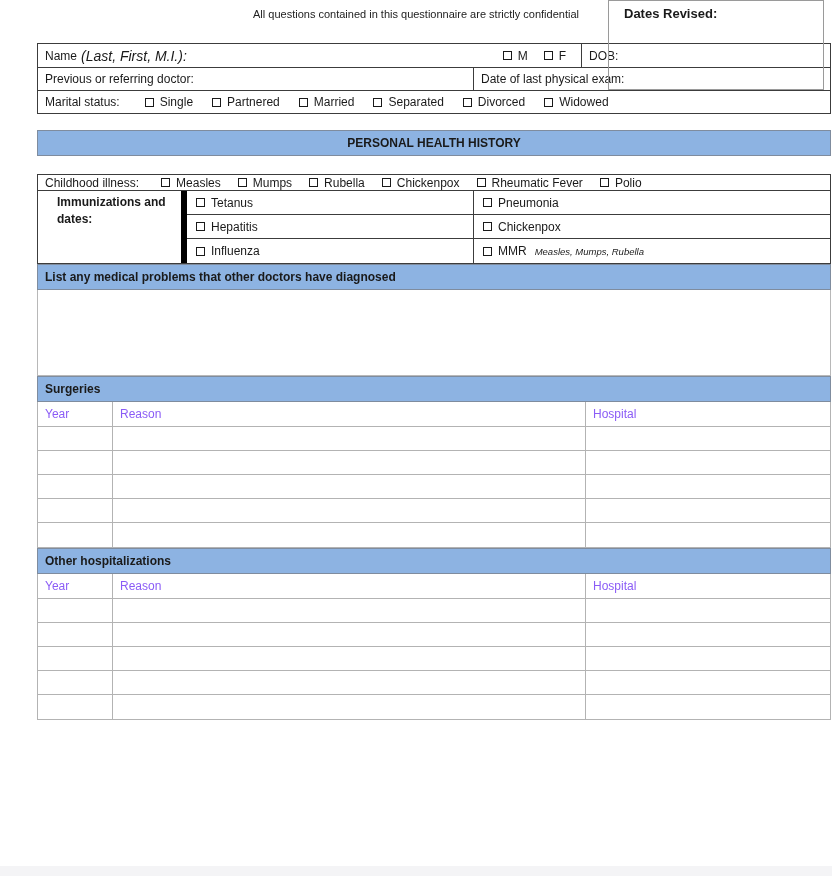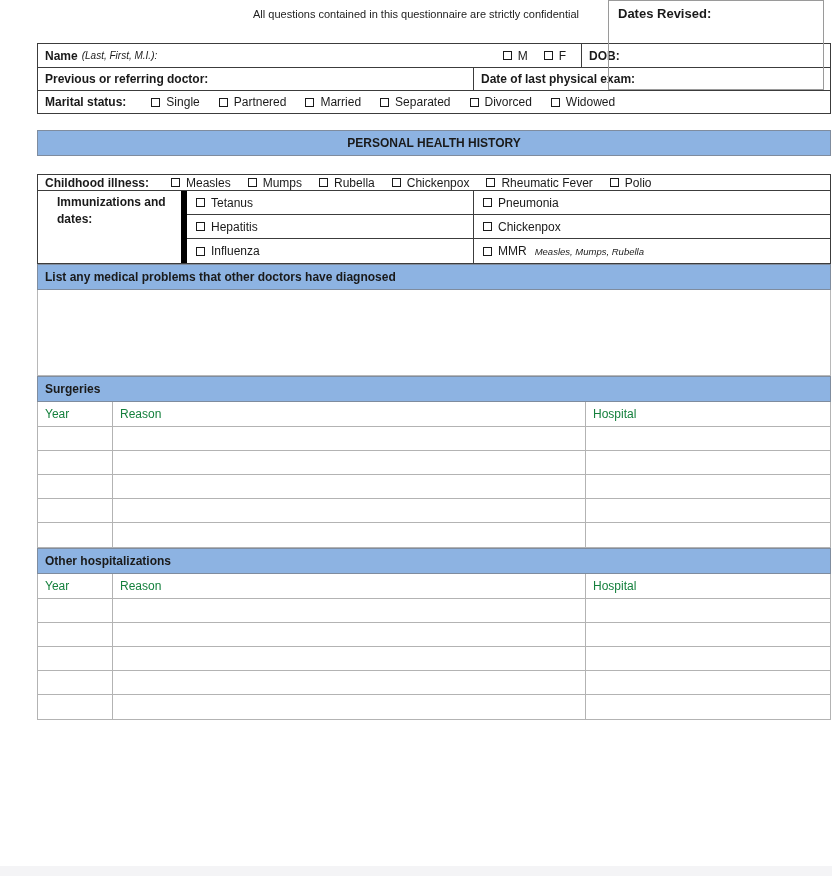--- a/index.html
+++ b/index.html
@@ -12,21 +12,21 @@
     margin: 0 auto;
     background: #ffffff;
     overflow: hidden;
   }
   
   .dates-box {
     position: absolute;
     left: 608px; top: 0;
     width: 216px; height: 90px;
     border: 1px solid #9a9a9a;
-    padding: 5px 9px;
+    padding: 5px 15px;
     font-size: 13px;
     font-weight: bold;
   }
   
   .title {
     padding-top: 106px;
     text-align: center;
     font-size: 23px;
     font-weight: bold;
     letter-spacing: 0.5px;
@@ -37,22 +37,22 @@
     font-size: 11px;
     line-height: 1.4;
     color: #222;
   }
   .content { margin: 21px 37px 0 37px; width: 794px; }
 
   
   .tbl-dark { border: 1px solid #3c3c3c; }
   .row { display: flex; align-items: center; height: 23px; font-size: 12px; }
   .row + .row { border-top: 1px solid #3c3c3c; }
-  .bold { font-weight: bold; }
-  .hint { font-style: italic; font-size: 10px; margin-left: 4px; }
+  .bold { font-weight: normal; }
+  .hint { font-style: italic; font-size: 14px; margin-left: 4px; }
   .cell { padding: 0 7px; height: 100%; display: flex; align-items: center; }
   .bdr-r-dark { border-right: 1px solid #3c3c3c; }
 
   
   .cb {
     width: 9px; height: 9px;
     border: 1px solid #1a1a1a;
     display: inline-block;
     flex: 0 0 auto;
     background: #fff;
@@ -115,21 +115,21 @@
     border-top: none;
     font-size: 12px;
   }
   .yrh .hcell, .yrh .ecell {
     height: 24px;
     display: flex; align-items: center;
     padding: 0 7px;
     border-bottom: 1px solid #b3b3b3;
   }
   .yrh .c1, .yrh .c2 { border-right: 1px solid #b3b3b3; }
-  .yrh .hcell { height: 25px; color: #15803d; }
+  .yrh .hcell { height: 25px; color: #8b5cf6; }
   .yrh .last { border-bottom: none; }
 
   
   .outside-strip {
     position: absolute;
     left: 0; bottom: 0;
     width: 100%; height: 10px;
     background: #f4f4f6;
     z-index: 5;
   }

